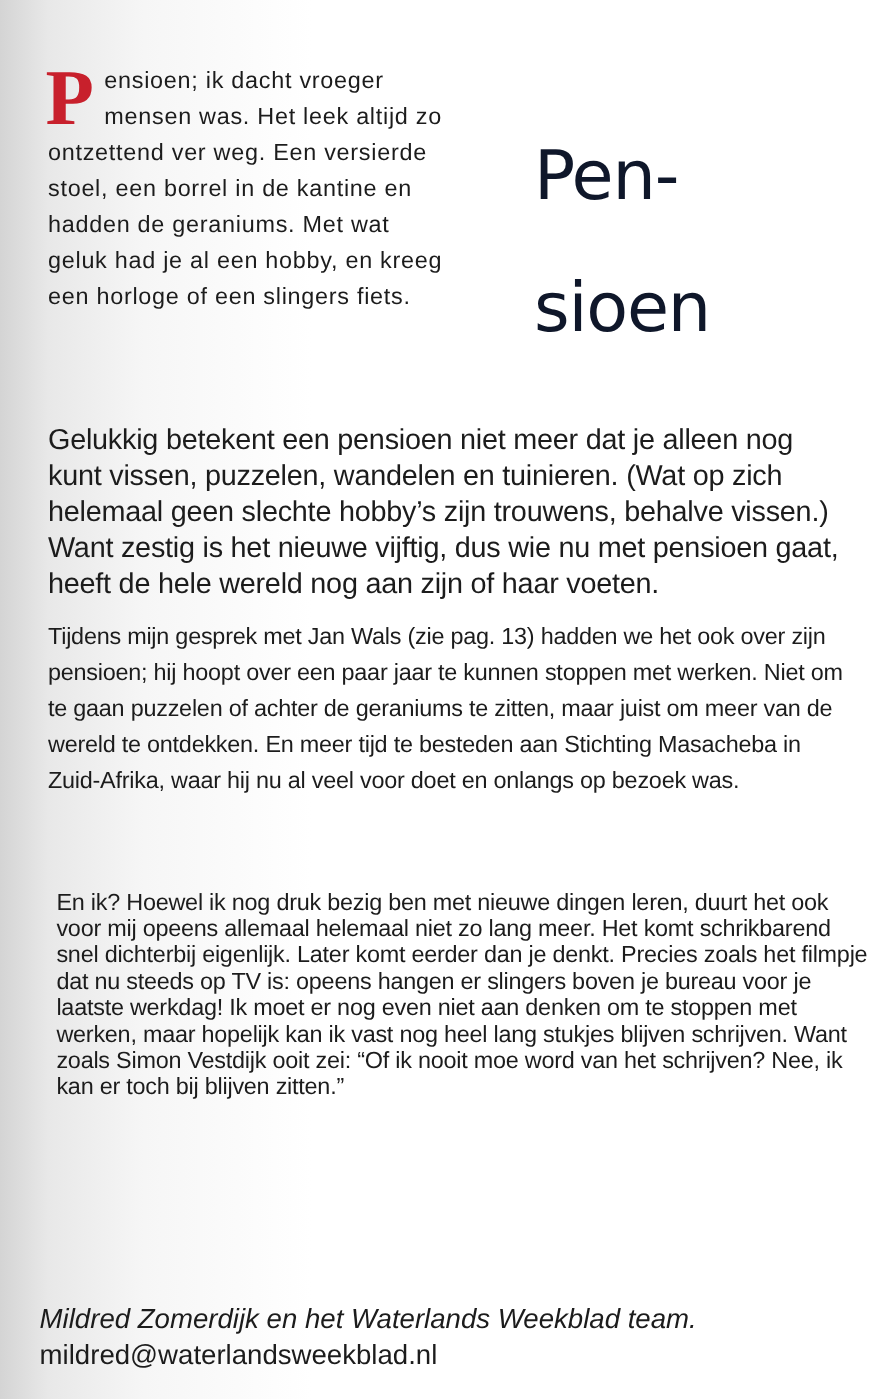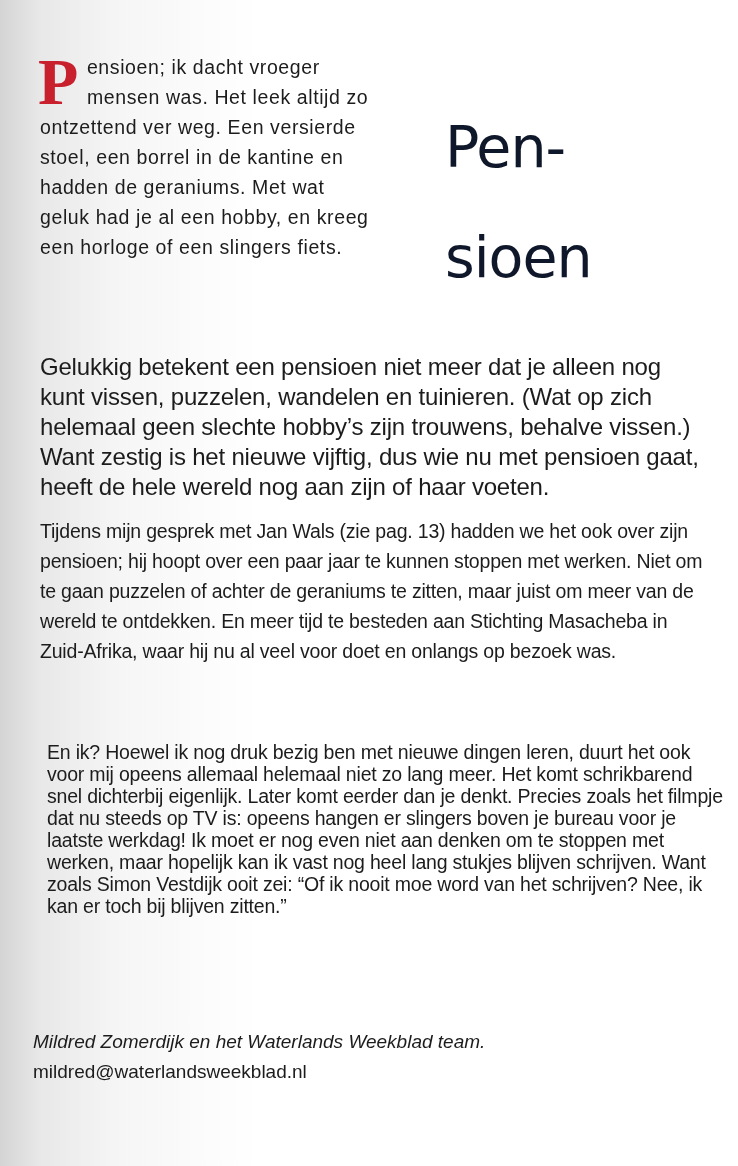--- a/index.html
+++ b/index.html
@@ -34,21 +34,21 @@
     .intro p { margin: 0; }
     .body-text {
       position: absolute; left: 40px; top: 352px; width: 670px;
       font-size: 24px; line-height: 30px;
       letter-spacing: -0.2px;
     }
     .body-text p { margin: 0 0 30px 0; }
     .body-text p.first { margin-top: 0; }
     .para2 { position: absolute; left: 40px; top: 516px; width: 670px; font-size: 19.5px; line-height: 30px; letter-spacing: -0.2px; margin: 0; }
     .para3 { position: absolute; left: 47px; top: 741px; width: 680px; font-size: 19.5px; line-height: 22px; letter-spacing: -0.2px; margin: 0; }
-    .signature { position: absolute; left: 33px; top: 1027px; font-size: 19px; line-height: 30px; }
+    .signature { position: absolute; left: 33px; top: 1084px; font-size: 23px; line-height: 30px; }
     .signature .name { font-style: italic; display: block; }
     .signature .email { display: block; }
   </style>
 </head>
 <body>
 
 <div class="page">
 
   <div class="title">
     <div>Pen-</div>

